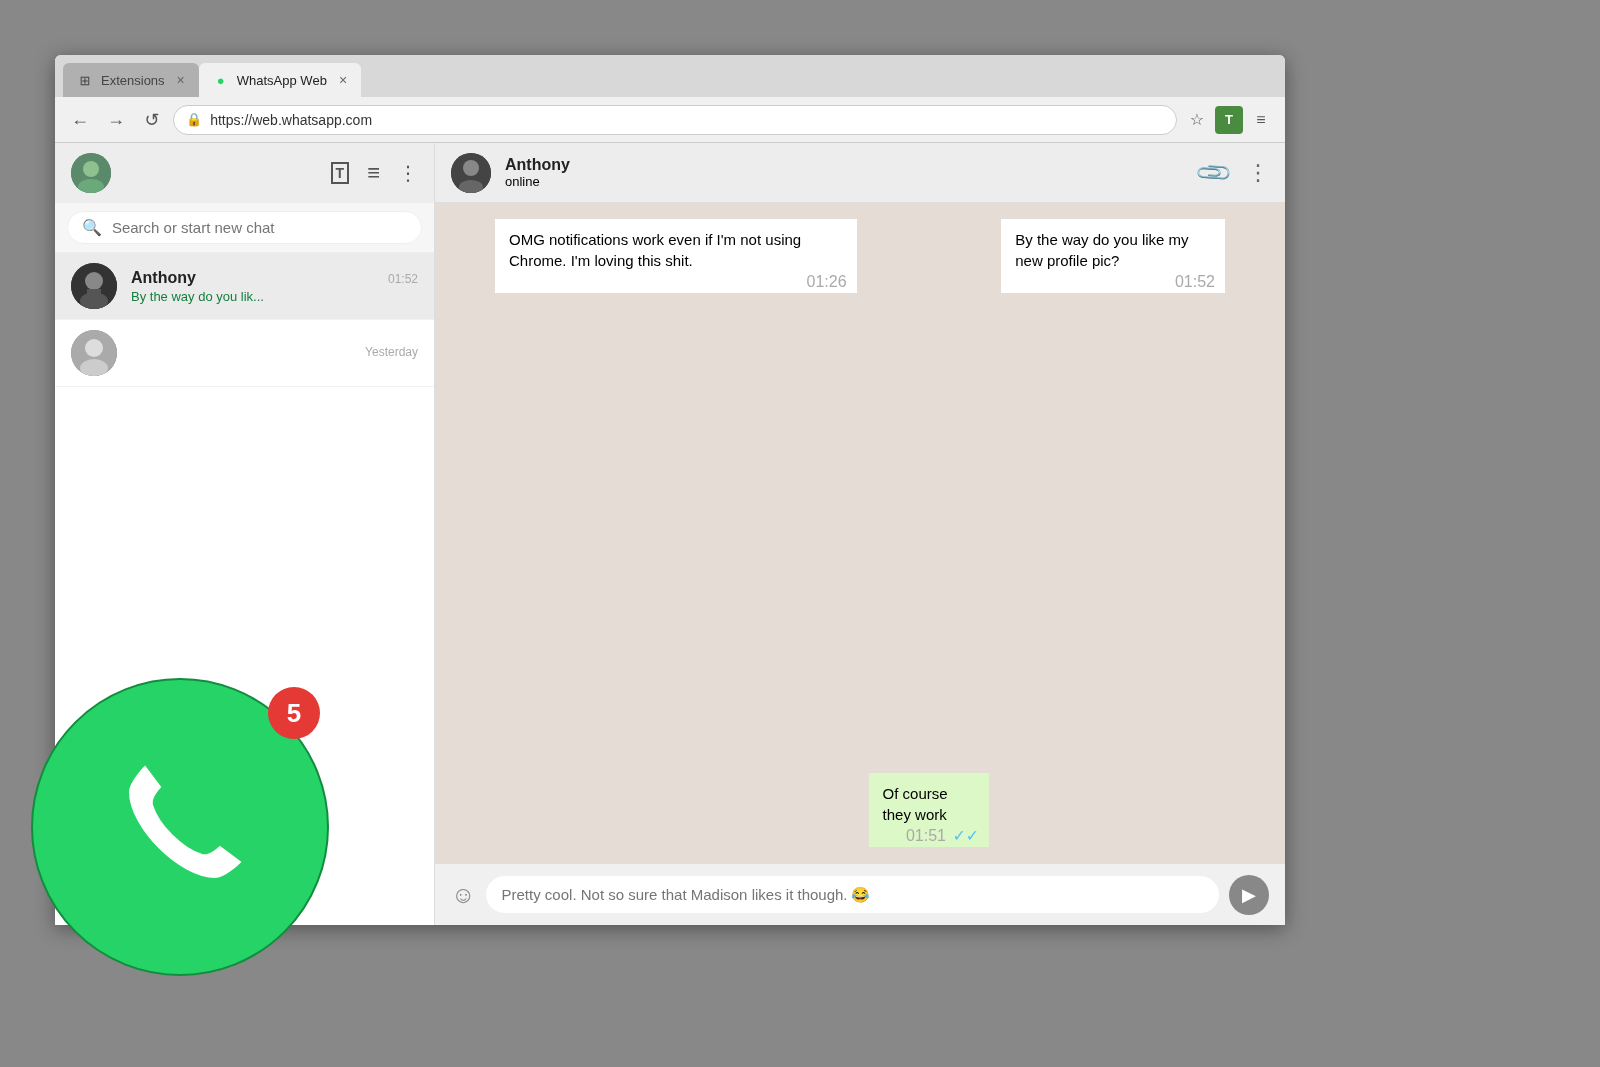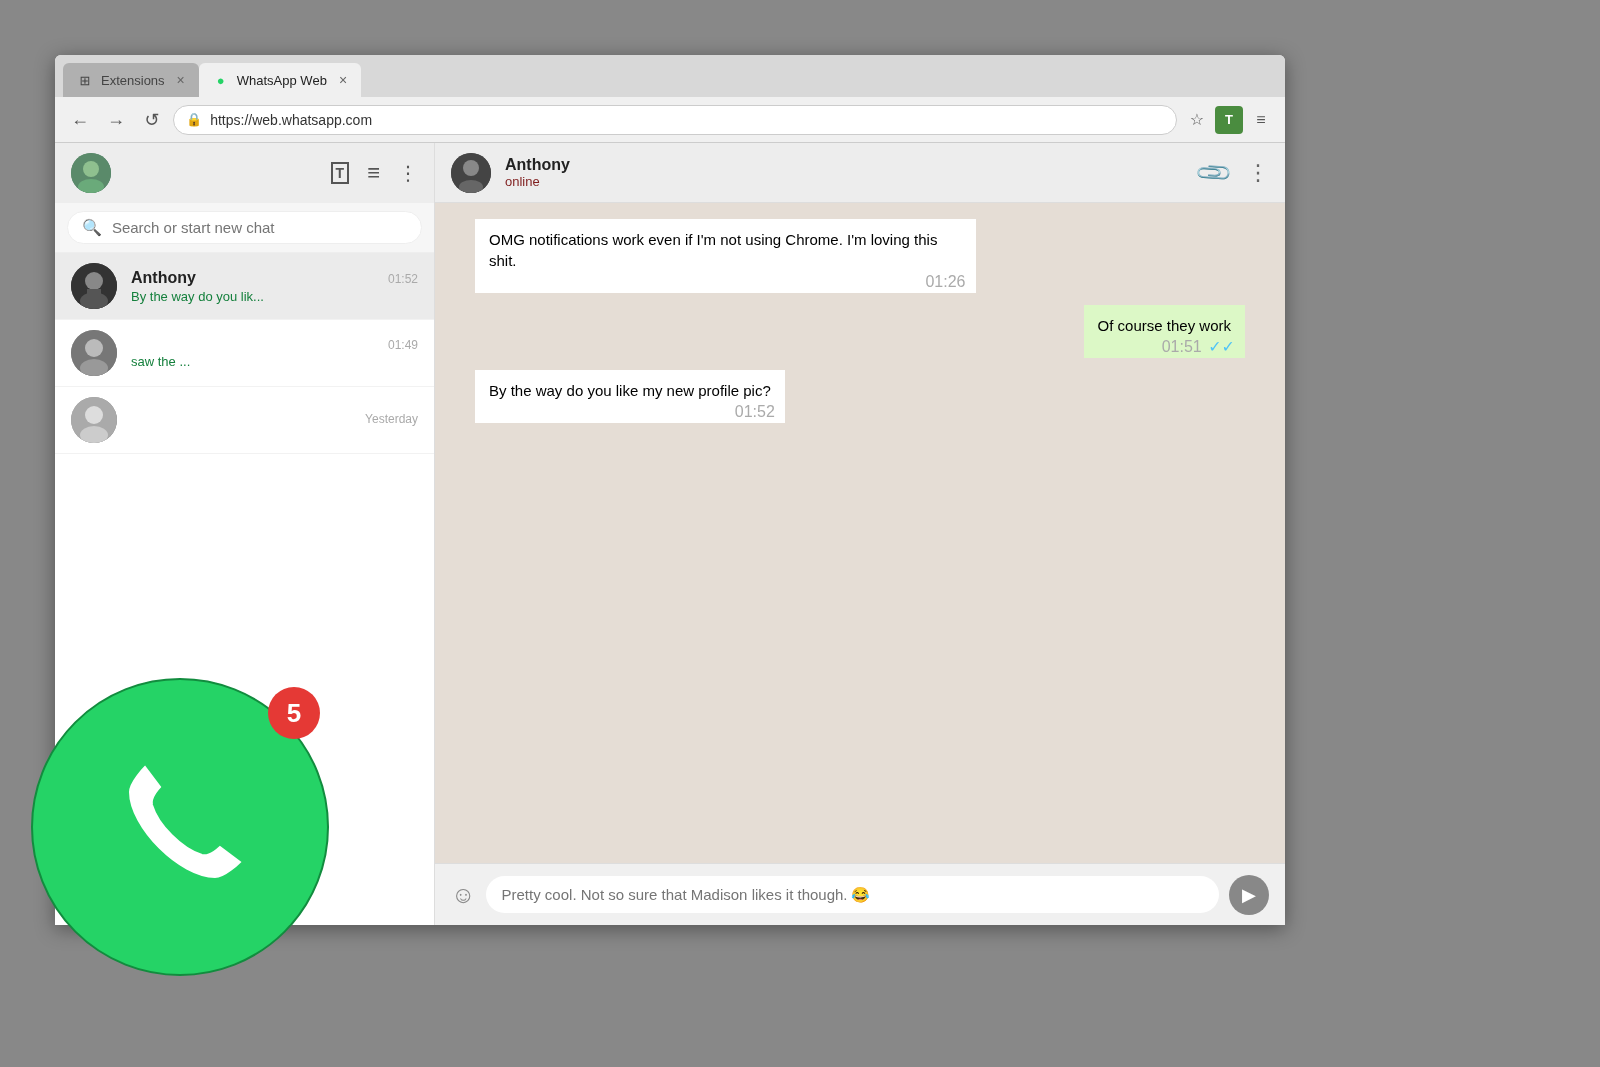--- a/index.html
+++ b/index.html
@@ -271,31 +271,31 @@
       width: 100%;
       height: 100%;
       background: linear-gradient(135deg, #666 0%, #333 100%);
       display: flex;
       align-items: center;
       justify-content: center;
       font-size: 18px;
     }
     .contact-info { flex: 1; }
     .contact-name { font-size: 16px; font-weight: 600; color: #222; }
-    .contact-status { font-size: 13px; color: #7f1d1d; }
+    .contact-status { font-size: 13px; color: #000000; }
     .chat-header-icons { display: flex; gap: 18px; align-items: center; }
     .chat-header-icon { color: #666; font-size: 22px; cursor: pointer; }
 
     
     .messages-area {
       flex: 1;
       overflow-y: auto;
-      padding: 16px 40px;
-      display: flex;
-      flex-direction: column;
+      padding: 16px 60px;
+      display: flex;
+      flex-direction: row;
       gap: 12px;
     }
 
     .msg-bubble {
       max-width: 65%;
       padding: 10px 14px 22px 14px;
       border-radius: 0;
       font-size: 15px;
       line-height: 1.4;
       position: relative;
@@ -475,38 +475,20 @@
           </div>
           <div class="chat-info">
             <div class="chat-top">
               <span class="chat-name">Anthony</span>
               <span class="chat-time">01:52</span>
             </div>
             <div class="chat-preview">By the way do you lik...</div>
           </div>
         </div>
 
-        <div class="chat-item">
-          <div class="chat-avatar">
-            <div class="chat-avatar-2">
-              <svg width="46" height="46" viewBox="0 0 46 46">
-                <rect width="46" height="46" fill="#777"></rect>
-                <circle cx="23" cy="18" r="9" fill="#bbb"></circle>
-                <ellipse cx="23" cy="38" rx="14" ry="9" fill="#999"></ellipse>
-              </svg>
-            </div>
-          </div>
-          <div class="chat-info">
-            <div class="chat-top">
-              <span class="chat-name"></span>
-              <span class="chat-time">01:49</span>
-            </div>
-            <div class="chat-preview">saw the ...</div>
-          </div>
-        </div>
 
         <div class="chat-item">
           <div class="chat-avatar">
             <div class="chat-avatar-2">
               <svg width="46" height="46" viewBox="0 0 46 46">
                 <rect width="46" height="46" fill="#aaa"></rect>
                 <circle cx="23" cy="18" r="9" fill="#ddd"></circle>
                 <ellipse cx="23" cy="38" rx="14" ry="9" fill="#ccc"></ellipse>
               </svg>
             </div>

